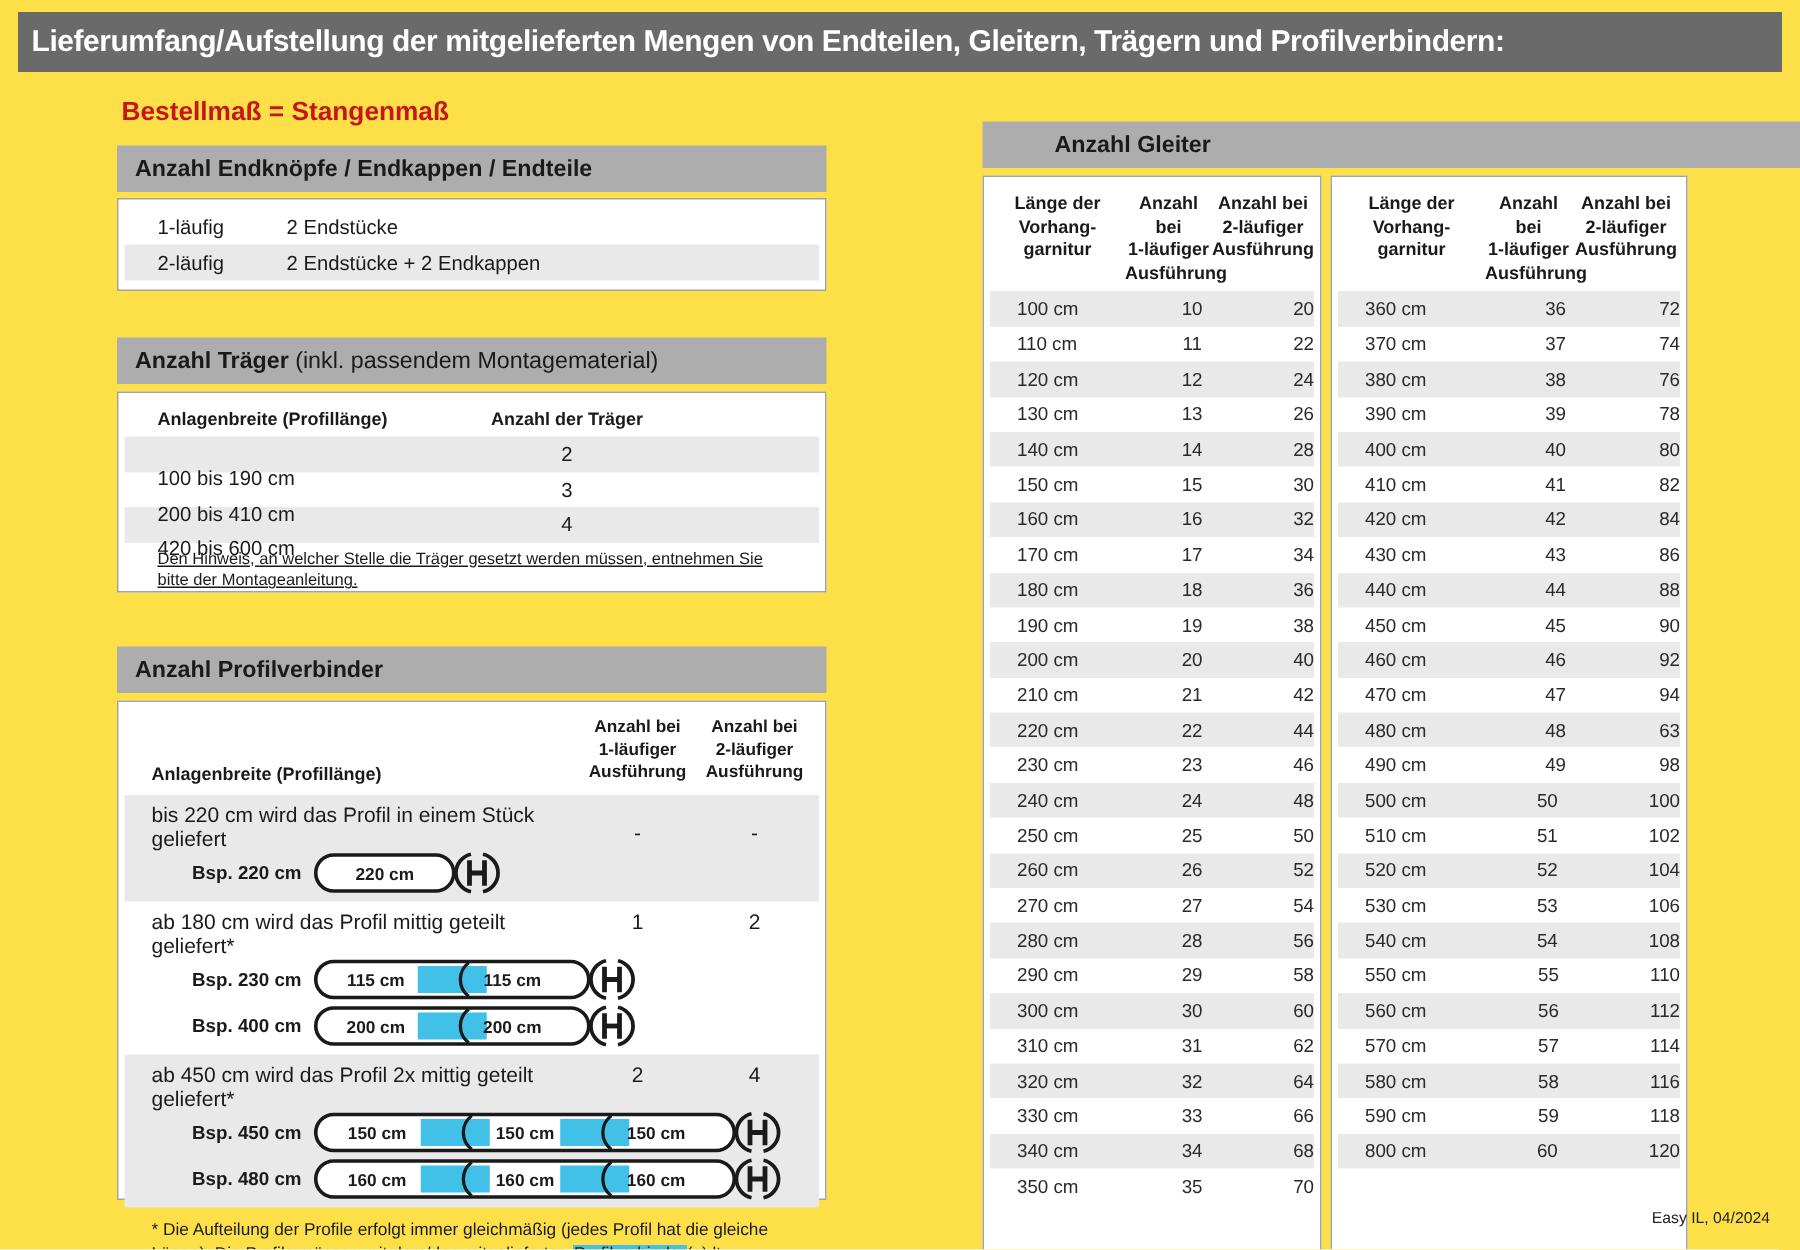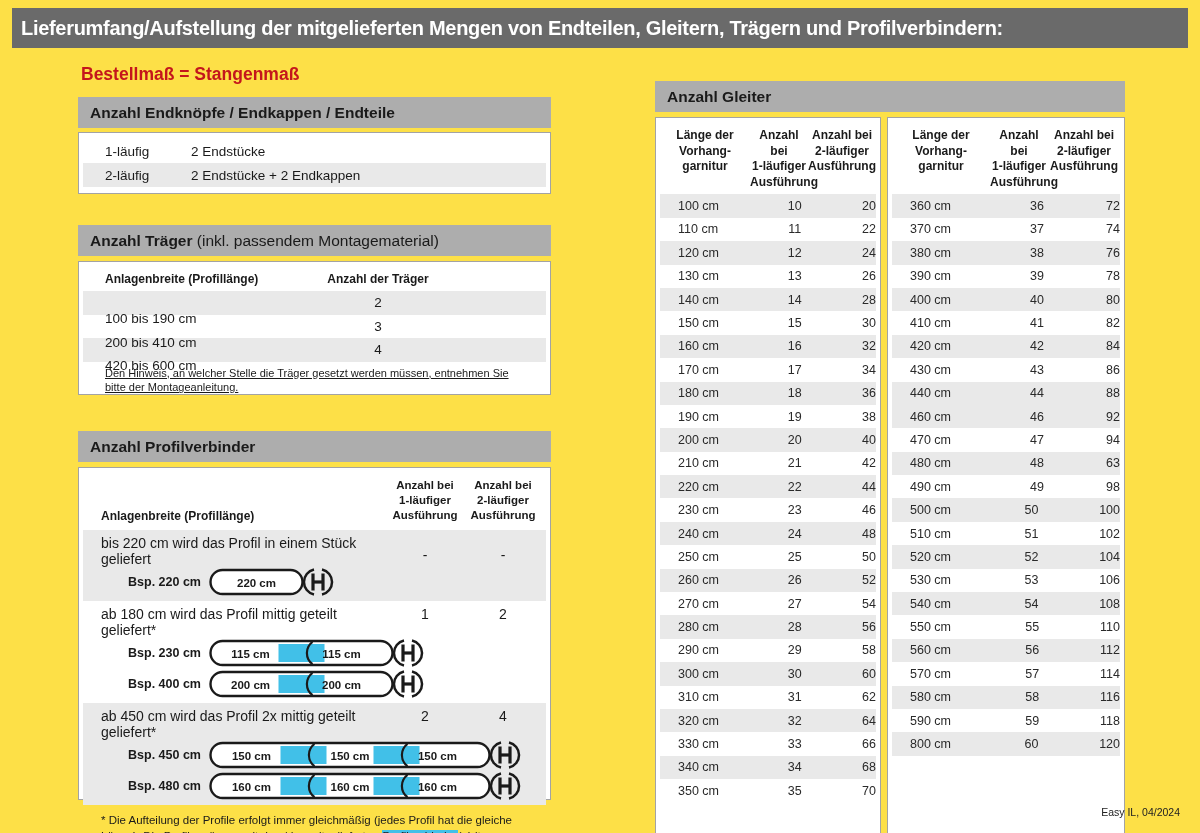--- a/index.html
+++ b/index.html
@@ -56,21 +56,21 @@
   .p-val.v1{margin-right:8px;}
   .p-val.v2{margin-right:8px;}
   .p-val.low{padding-top:12px;}
   .p-ex{display:flex;align-items:center;height:31px;}
   .p-ex-label{width:118px;text-align:right;font-size:12.5px;font-weight:bold;white-space:nowrap;}
   .p-ex svg{margin-left:8px;display:block;}
   .p-foot{font-size:11.5px;line-height:1.4;padding:7px 14px 0 22px;}
   .hl{padding:0 1px;}
 
   
-  #gleiter-head{left:655px;top:81px;width:470px;}
+  #gleiter-head{left:655px;top:81px;width:510px;padding-left:36px;}
   .g-box{top:117px;height:832px;padding-top:5px;}
   #gleiter-box-1{left:655px;width:226px;}
   #gleiter-box-2{left:887px;width:238px;}
   .g-head{display:flex;align-items:flex-start;padding:5px 0 4px;margin:0 4px;}
   .g-head .gc{font-size:12px;font-weight:bold;line-height:1.3;text-align:center;white-space:pre-line;}
   .g-row{display:flex;align-items:center;height:23.4px;margin:0 4px;font-size:12.5px;color:#2a2a2a;gap:48px;}
   .gc1{width:92px;box-sizing:border-box;padding-left:18px;text-align:left;}
   .gc2{width:58px;text-align:center;}
   .gc3{flex:1;text-align:center;}
   #gleiter-box-2 .gc1{width:98px;}
@@ -458,20 +458,25 @@
         <div class="g-row">
           <span class="gc1">430 cm</span>
           <span class="gc2">43</span>
           <span class="gc3">86</span>
         </div>
         <div class="g-row stripe">
           <span class="gc1">440 cm</span>
           <span class="gc2">44</span>
           <span class="gc3">88</span>
         </div>
+        <div class="g-row">
+          <span class="gc1">450 cm</span>
+          <span class="gc2">45</span>
+          <span class="gc3">90</span>
+        </div>
         <div class="g-row stripe">
           <span class="gc1">460 cm</span>
           <span class="gc2">46</span>
           <span class="gc3">92</span>
         </div>
         <div class="g-row">
           <span class="gc1">470 cm</span>
           <span class="gc2">47</span>
           <span class="gc3">94</span>
         </div>

